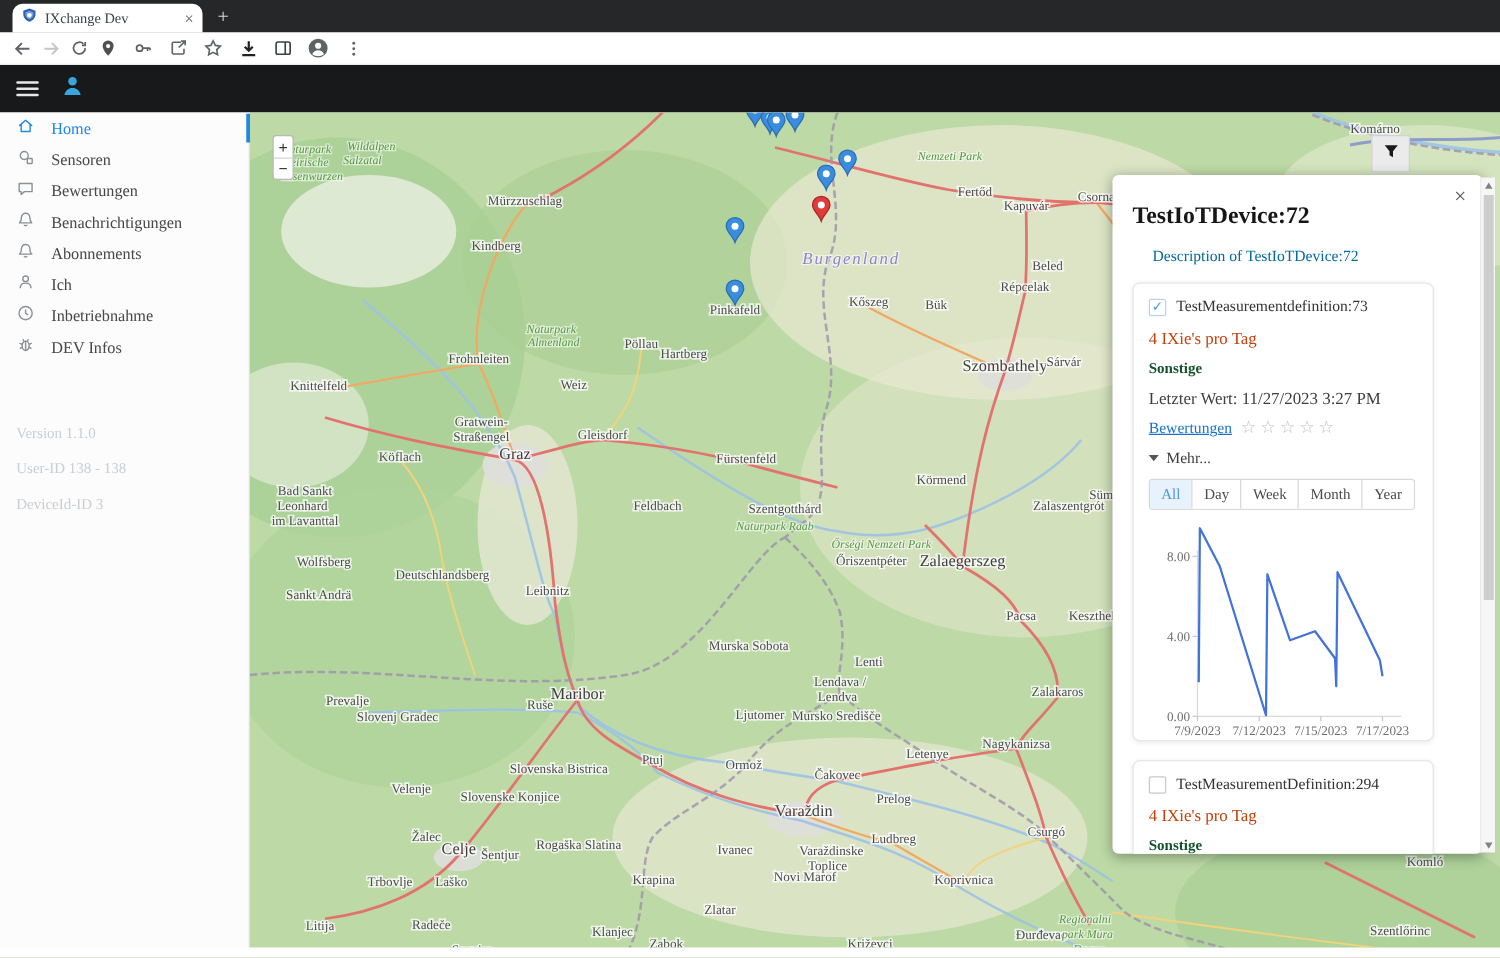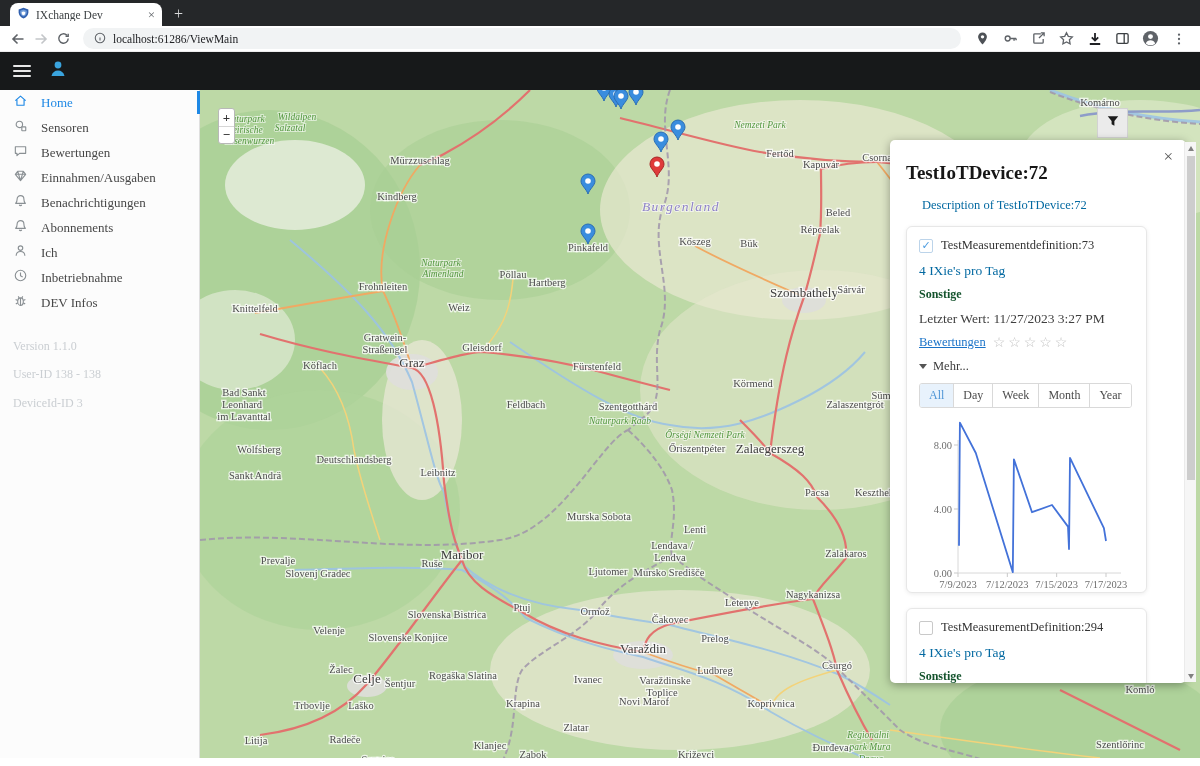--- a/index.html
+++ b/index.html
@@ -72,21 +72,21 @@
   .ptitle{position:absolute;left:16px;top:22px;font-size:19px;font-weight:700;color:#161616}
   .pdesc{position:absolute;left:32px;top:58px;font-size:12.5px;color:#0369a1}
   .card{position:absolute;left:16px;width:241px;background:#fff;border:1px solid #e7e7e7;
     border-radius:6px;box-shadow:0 1px 4px rgba(0,0,0,.08);padding:11px 12px}
   .card1{top:86px;height:367px}
   .card2{top:468px;height:130px}
   .crow{display:flex;align-items:center;gap:8px;font-size:12.5px;color:#333}
   .cbox{width:14px;height:14px;border:1px solid #c9c9c9;border-radius:2px;display:flex;
     align-items:center;justify-content:center;font-size:11px;color:#4b9be0;background:#fff;flex:0 0 auto}
   .cbox.checked{border-color:#bcd4ea}
-  .cline1{margin-top:10px;font-size:13.5px;color:#0369a1}
+  .cline1{margin-top:10px;font-size:13.5px;color:#c2410c}
   .cline2{margin-top:8px;font-size:12px;font-weight:600;color:#14532d}
   .clast{margin-top:9px;font-size:13.5px;color:#3f3f3f}
   .crating{margin-top:8px;display:flex;align-items:center;gap:7px}
   .crating a{font-size:12.5px;color:#1a73c8}
   .stars{color:#c2c2c2;font-size:14px;letter-spacing:3px;line-height:1}
   .cmore{margin-top:9px;display:flex;align-items:center;gap:6px;font-size:12.5px;color:#3d3d3d}
   .tri{width:0;height:0;border-left:4px solid transparent;border-right:4px solid transparent;
     border-top:5px solid #555}
   .ctabs{margin-top:9px;display:inline-flex;border:1px solid #d9d9d9;border-radius:3px;overflow:hidden}
   .ctab{padding:4px 9px;font-size:12px;color:#4b4b4b;background:#fff;border-left:1px solid #d9d9d9}
@@ -135,28 +135,20 @@
     <span class="tbi">
       <svg width="16" height="16" viewBox="0 0 16 16" fill="none" stroke="#c3c6c9" stroke-width="1.6">
           <path d="M2.5 8h10M8.5 3.5L13 8l-4.5 4.5"></path>
         </svg>
       </span>
     <span class="tbi">
       <svg width="15" height="15" viewBox="0 0 16 16" fill="none" stroke="#5f6368" stroke-width="1.5">
           <path d="M13 8a5 5 0 1 1-1.5-3.6M13 2.8v2.8h-2.8"></path>
         </svg>
       </span>
-    <div class="omnibox">
-      <span>
-        <svg width="12" height="12" viewBox="0 0 16 16" fill="none" stroke="#5f6368" stroke-width="1.4">
-            <circle cx="8" cy="8" r="6.3"></circle>
-            <path d="M8 7.2v4M8 4.6v.2"></path>
-          </svg></span>
-      <span class="url">localhost:61286/ViewMain</span>
-    </div>
     <div class="tb-right">
       <span class="tbi">
         <svg width="15" height="15" viewBox="0 0 16 16">
             <path d="M8 1.5a4.7 4.7 0 0 1 4.7 4.7c0 3.5-4.7 8.3-4.7 8.3S3.3 9.7 3.3 6.2A4.7 4.7 0 0 1 8 1.5z" fill="#4d5156"></path>
             <circle cx="8" cy="6.2" r="1.8" fill="#fff"></circle>
           </svg>
         </span>
       <span class="tbi">
         <svg width="15" height="15" viewBox="0 0 16 16" fill="none" stroke="#5f6368" stroke-width="1.5">
             <circle cx="5" cy="8" r="2.6"></circle>
@@ -229,26 +221,20 @@
               <circle cx="6.8" cy="6.8" r="3.4"></circle>
               <rect x="9.4" y="9.4" width="4.2" height="4.2" rx=".5"></rect>
             </svg></span>
           <span>Sensoren</span>
         </div>
         <div class="sitem">
           <span><svg width="15" height="15" viewBox="0 0 16 16" fill="none" stroke="#8a9094" stroke-width="1.2" stroke-linejoin="round">
               <path d="M2.5,4 h11 v7 h-6.5 l-2.8,2.4 v-2.4 h-1.7 z"></path>
             </svg></span>
           <span>Bewertungen</span>
-        </div>
-        <div class="sitem">
-          <span><svg width="15" height="15" viewBox="0 0 16 16" fill="none" stroke="#8a9094" stroke-width="1.2" stroke-linejoin="round">
-              <path d="M5,3.5 h6 l2.5,3.2 L8,13.5 L2.5,6.7 z M2.5,6.7 h11 M5,3.5 L8,13.5 L11,3.5"></path>
-            </svg></span>
-          <span>Einnahmen/Ausgaben</span>
         </div>
         <div class="sitem">
           <span><svg width="15" height="15" viewBox="0 0 16 16" fill="none" stroke="#8a9094" stroke-width="1.2" stroke-linejoin="round">
               <path d="M8,2.8 a3.6,3.6 0 0 1 3.6,3.6 c0,3 1,4.1 1.6,4.6 H2.8 c.6,-.5 1.6,-1.6 1.6,-4.6 A3.6,3.6 0 0 1 8,2.8 z M6.7,12.6 a1.4,1.4 0 0 0 2.6,0"></path>
             </svg></span>
           <span>Benachrichtigungen</span>
         </div>
         <div class="sitem">
           <span><svg width="15" height="15" viewBox="0 0 16 16" fill="none" stroke="#8a9094" stroke-width="1.2" stroke-linejoin="round">
               <path d="M8,2.8 a3.6,3.6 0 0 1 3.6,3.6 c0,3 1,4.1 1.6,4.6 H2.8 c.6,-.5 1.6,-1.6 1.6,-4.6 A3.6,3.6 0 0 1 8,2.8 z M6.7,12.6 a1.4,1.4 0 0 0 2.6,0"></path>

